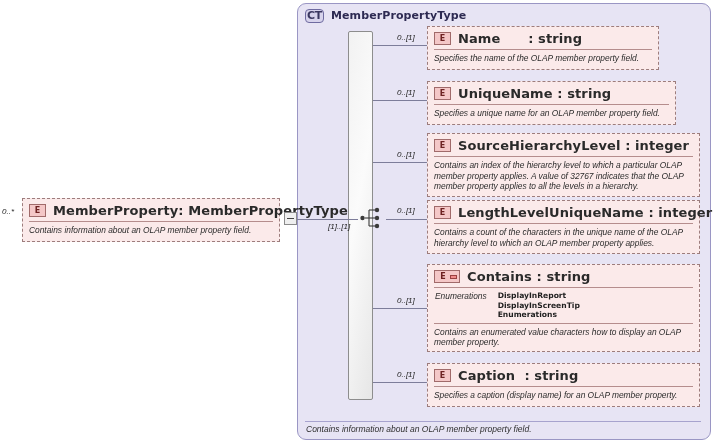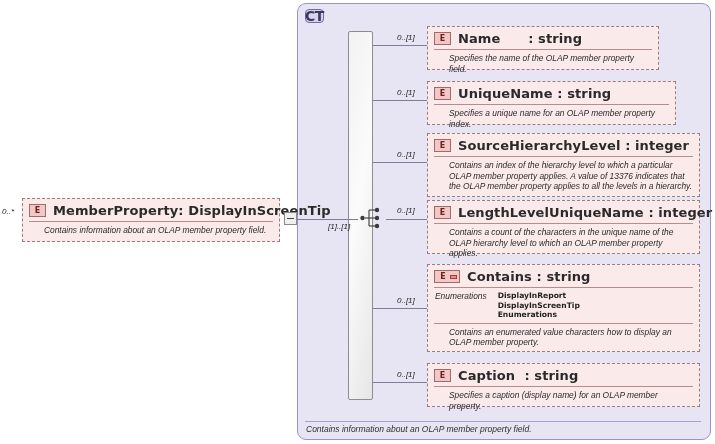--- a/index.html
+++ b/index.html
@@ -24,21 +24,21 @@
   #ct-header{
     position:absolute;left:305px;top:7px;
     display:flex;align-items:center;gap:7px;
     height:17px;
   }
   .ct-badge{
     width:19px;height:14px;
     border:1px solid #6f6ba0;
     border-radius:4px;
     background:#d7d3ec;
-    font-size:14px;font-weight:bold;color:#3a3760;
+    font-size:11px;font-weight:bold;color:#3a3760;
     display:flex;align-items:center;justify-content:center;
     letter-spacing:-0.3px;
     box-sizing:border-box;
   }
   #ct-title{
     font-size:11px;font-weight:bold;color:#2d2a52;
     letter-spacing:0.1px;
   }
   #ct-footer-rule{
     position:absolute;left:305px;top:421px;width:396px;height:1px;
@@ -119,21 +119,21 @@
     font-size:13px;font-weight:bold;color:#2a2a2a;
     white-space:pre;
     letter-spacing:0.1px;
   }
   .elem-rule{
     height:1px;background:#b58d8d;margin:0 6px;
   }
   .elem-doc{
     font-size:8.4px;font-style:italic;color:#2b2b2b;
     font-family:"Liberation Sans",sans-serif;
-    padding:3px 7px 4px 21px;
+    padding:3px 7px 4px 6px;
     line-height:10.6px;
   }
   .enum-block{
     display:flex;
     padding:3px 7px 3px 7px;
     gap:11px;
     font-size:8.4px;
   }
   .enum-label{
     font-style:italic;color:#2b2b2b;
@@ -160,20 +160,21 @@
 </style>
 </head>
 <body>
 
 <div class="canvas">
 
   <div id="ct-container"></div>
 
   <div id="ct-header">
     <span class="ct-badge">CT</span>
+    <span id="ct-title">MemberPropertyType</span>
   </div>
 
   <div id="ct-footer-rule"></div>
   <div id="ct-footer-text">Contains information about an OLAP member property field.</div>
 
   <div id="seq-bar"></div>
 
   <svg id="compositor" viewBox="0 0 26 26">
     <circle cx="2.5" cy="13" r="2.2" fill="#3a3a3a"></circle>
     <line x1="4.7" y1="13" x2="9" y2="13" stroke="#3a3a3a" stroke-width="1.1"></line>
@@ -184,21 +185,21 @@
     <circle cx="17" cy="5" r="2.2" fill="#3a3a3a"></circle>
     <circle cx="17" cy="13" r="2.2" fill="#3a3a3a"></circle>
     <circle cx="17" cy="21" r="2.2" fill="#3a3a3a"></circle>
   </svg>
 
   <div id="left-occurs">0..*</div>
 
   <div id="left-elem">
     <div class="elem-head">
       <span class="e-badge">E</span>
-      <span class="elem-name"><span>MemberProperty</span><span style="font-weight:bold">: DisplayInScreenTip</span></span>
+      <span class="elem-name"><span>MemberProperty</span><span style="font-weight:bold">: MemberPropertyType</span></span>
     </div>
     <div class="elem-rule"></div>
     <div class="elem-doc">Contains information about an OLAP member property field.</div>
   </div>
 
   <div id="left-collapse"></div>
   <div class="lc-line" style="left:297px;top:219px;width:21px;"></div>
   <div class="lc-line" style="left:318px;top:219px;width:1px;height:1px;"></div>
 
   <div class="occ" style="left:320px;top:222px;">[1]..[1]</div>
@@ -216,32 +217,32 @@
   </div>
 
   <div class="occ" style="left:389px;top:88px;">0..[1]</div>
   <div class="conn" style="left:373px;top:100px;width:55px;"></div>
   <div class="elem" style="left:427px;top:81px;width:249px;height:44px;">
     <div class="elem-head">
       <span class="e-badge">E</span>
       <span class="elem-name"><span>UniqueName </span><span>: string</span></span>
     </div>
     <div class="elem-rule"></div>
-    <div class="elem-doc">Specifies a unique name for an OLAP member property index.</div>
+    <div class="elem-doc">Specifies a unique name for an OLAP member property field.</div>
   </div>
 
   <div class="occ" style="left:389px;top:150px;">0..[1]</div>
   <div class="conn" style="left:373px;top:162px;width:55px;"></div>
   <div class="elem" style="left:427px;top:133px;width:273px;height:64px;">
     <div class="elem-head">
       <span class="e-badge">E</span>
       <span class="elem-name"><span>SourceHierarchyLevel </span><span>: integer</span></span>
     </div>
     <div class="elem-rule"></div>
-    <div class="elem-doc">Contains an index of the hierarchy level to which a particular OLAP member property applies. A value of 13376 indicates that the OLAP member property applies to all the levels in a hierarchy.</div>
+    <div class="elem-doc">Contains an index of the hierarchy level to which a particular OLAP member property applies. A value of 32767 indicates that the OLAP member property applies to all the levels in a hierarchy.</div>
   </div>
 
   <div class="occ" style="left:389px;top:206px;">0..[1]</div>
   <div class="conn" style="left:386px;top:219px;width:42px;"></div>
   <div class="elem" style="left:427px;top:200px;width:273px;height:54px;">
     <div class="elem-head">
       <span class="e-badge">E</span>
       <span class="elem-name"><span>LengthLevelUniqueName </span><span>: integer</span></span>
     </div>
     <div class="elem-rule"></div>

